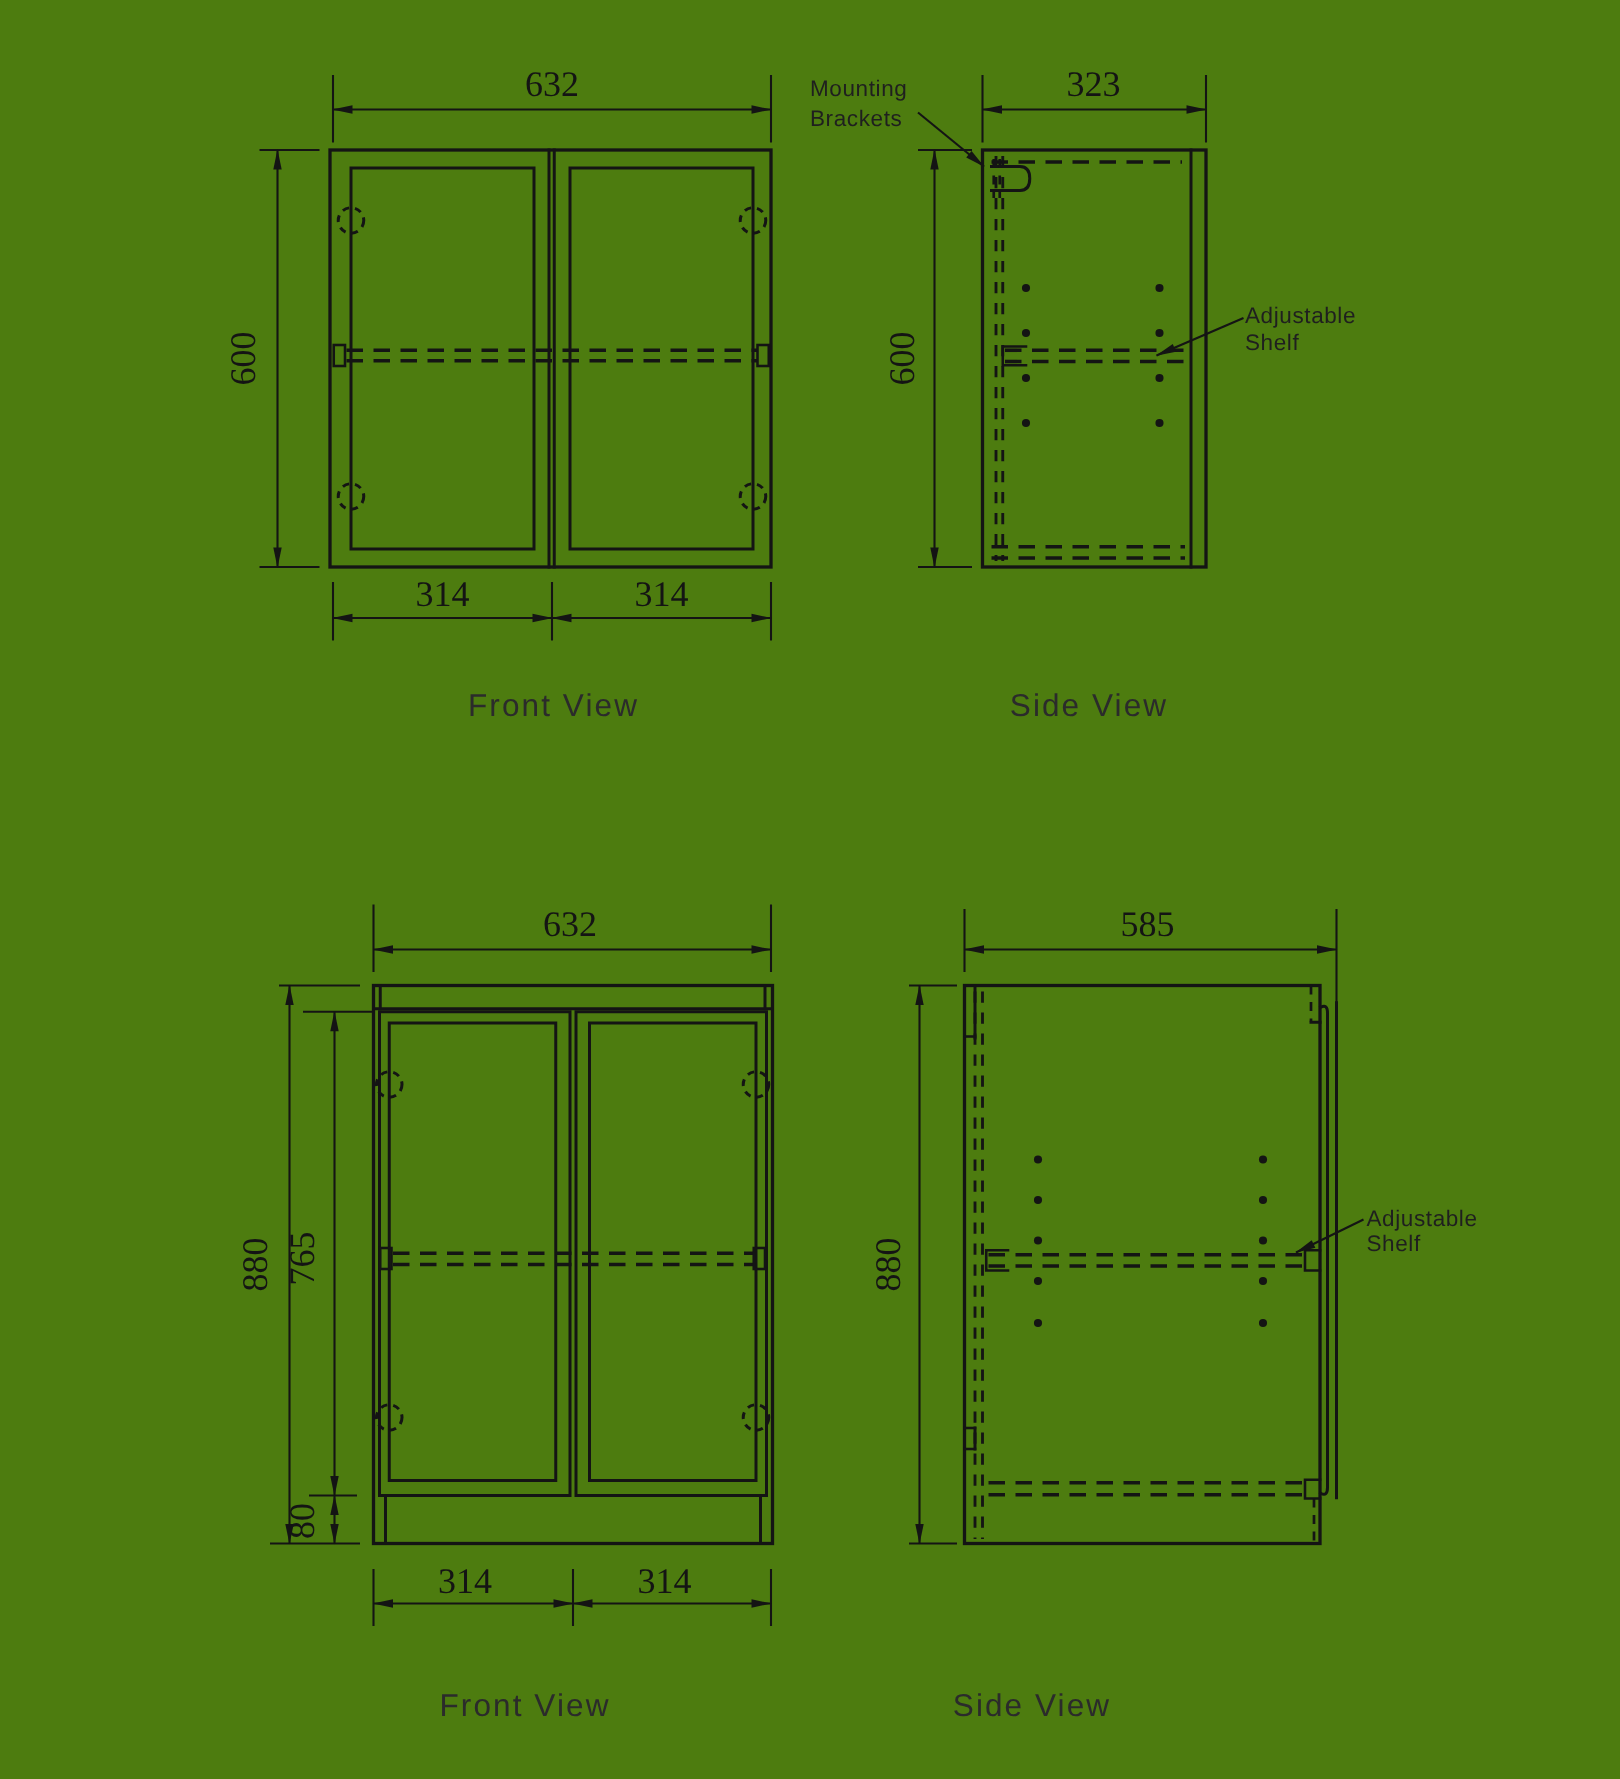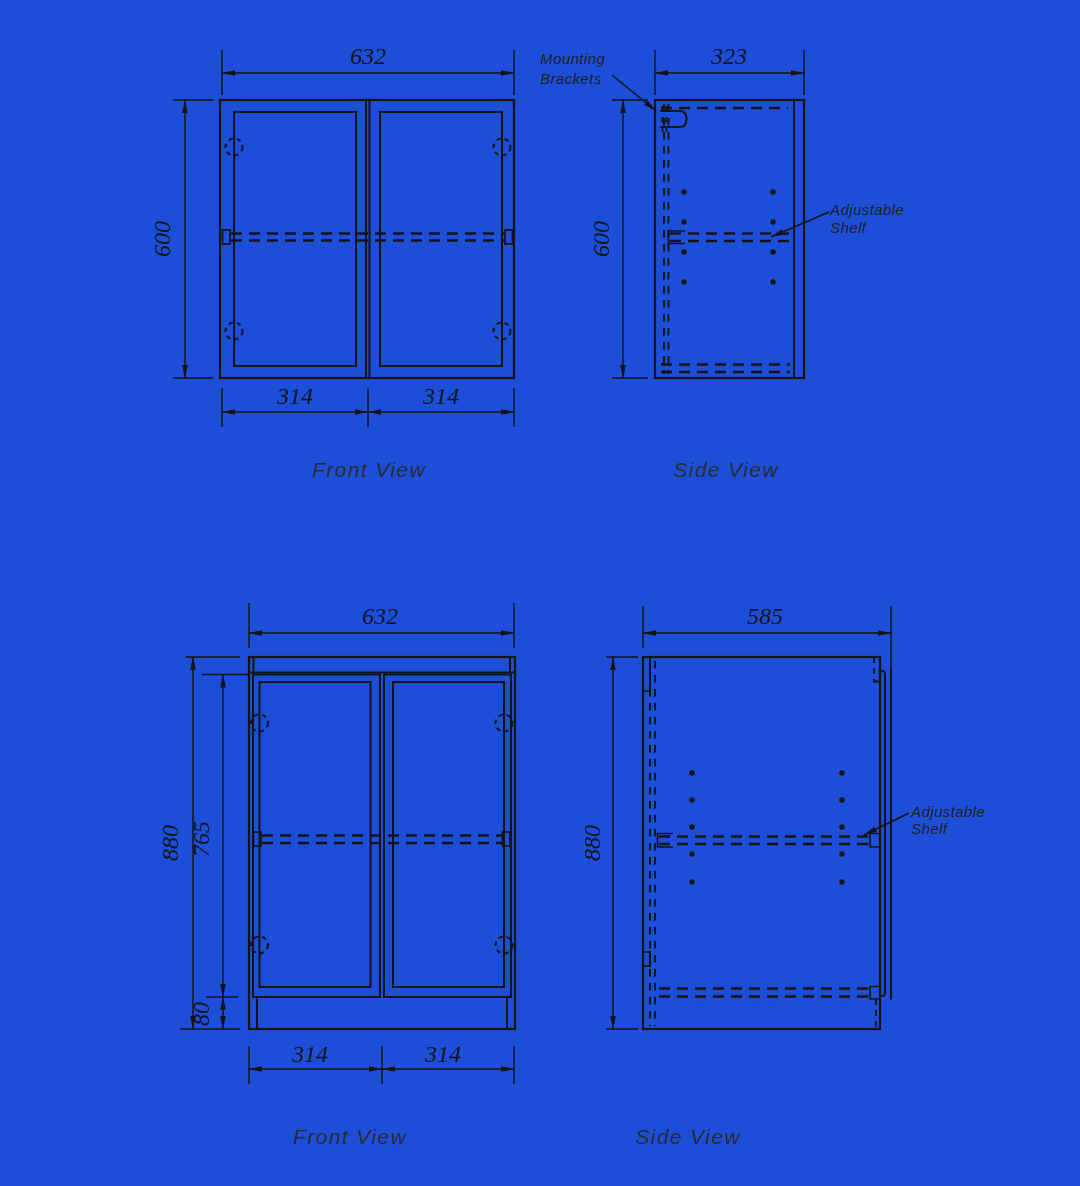--- a/index.html
+++ b/index.html
@@ -1,16 +1,16 @@
 <!DOCTYPE html>
 <html><head>
 <meta charset="utf-8">
 <style>
   html,body{margin:0;padding:0;background:#ffffff;}
-  .canvas{position:relative;width:1080px;height:1186px;background:#1d4ed8;overflow:hidden;font-style:italic;}
+  .canvas{position:relative;width:1080px;height:1186px;background:#4d7c0f;overflow:hidden;}
   svg{display:block;}
   .ln{stroke:#141414;fill:none;stroke-width:2.2;stroke-linecap:square;stroke-linejoin:miter;}
   .ln2{stroke:#141414;fill:none;stroke-width:2;stroke-linecap:square;}
   .thin{stroke:#141414;fill:none;stroke-width:1.7;stroke-linecap:square;}
   .dimln{stroke:#141414;fill:none;stroke-width:1.4;stroke-linecap:butt;}
   .dash-shelf{stroke:#141414;fill:none;stroke-width:2.4;stroke-dasharray:11 7;}
   .dash-back{stroke:#141414;fill:none;stroke-width:1.9;stroke-dasharray:7.5 6.5;}
   .dash-thin{stroke:#141414;fill:none;stroke-width:1.8;stroke-dasharray:6 5;}
   .hinge{stroke:#141414;fill:none;stroke-width:2;stroke-dasharray:4.5 4;}
   .dot{fill:#141414;stroke:none;}

